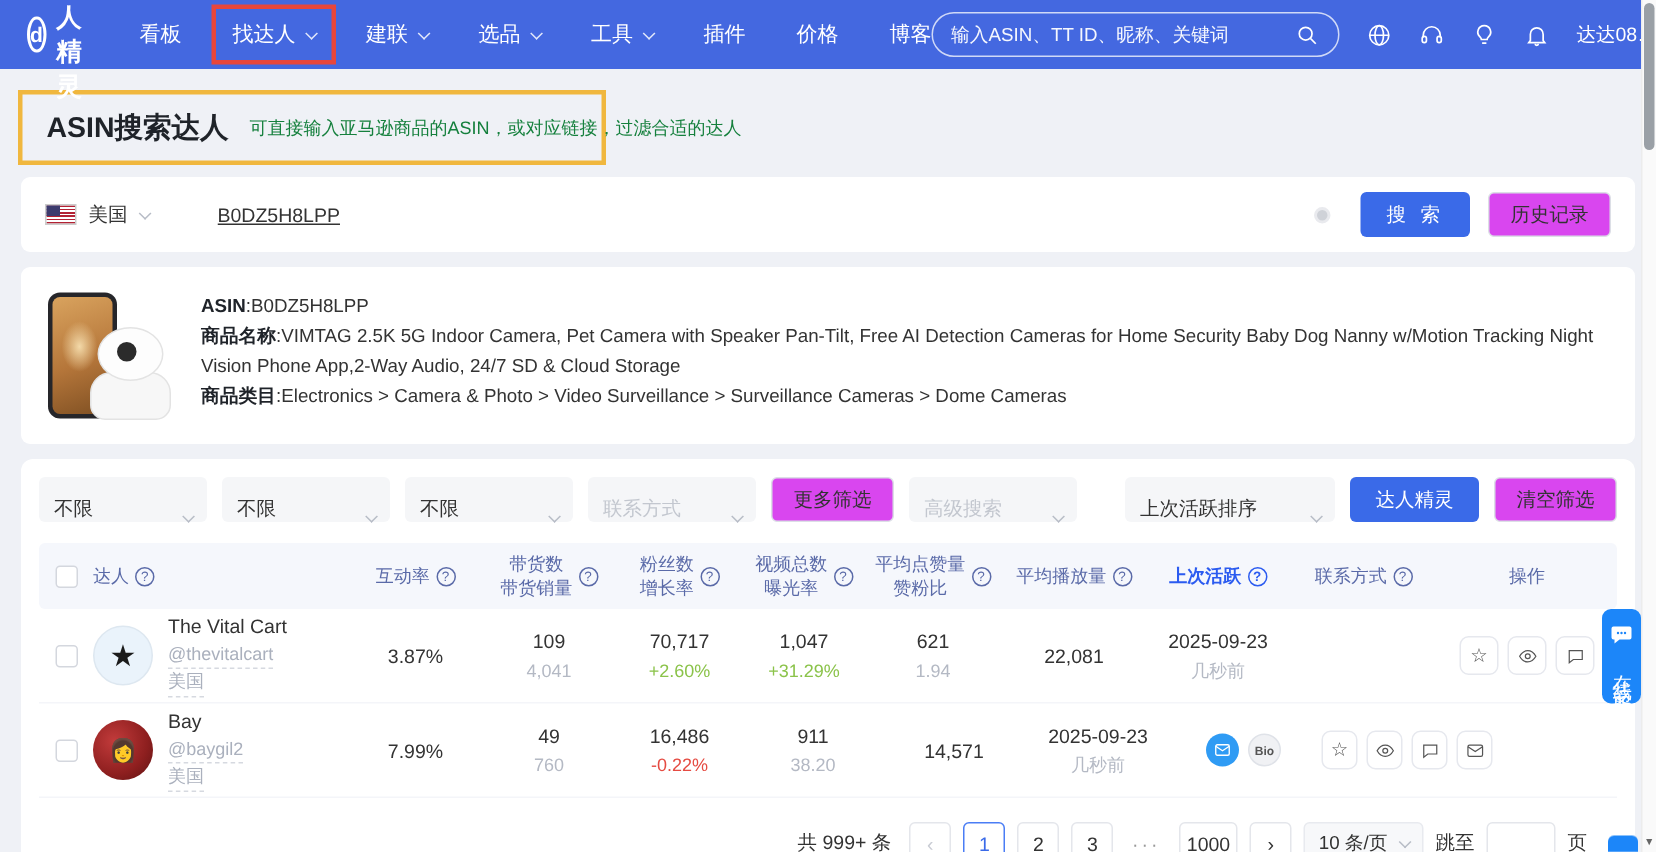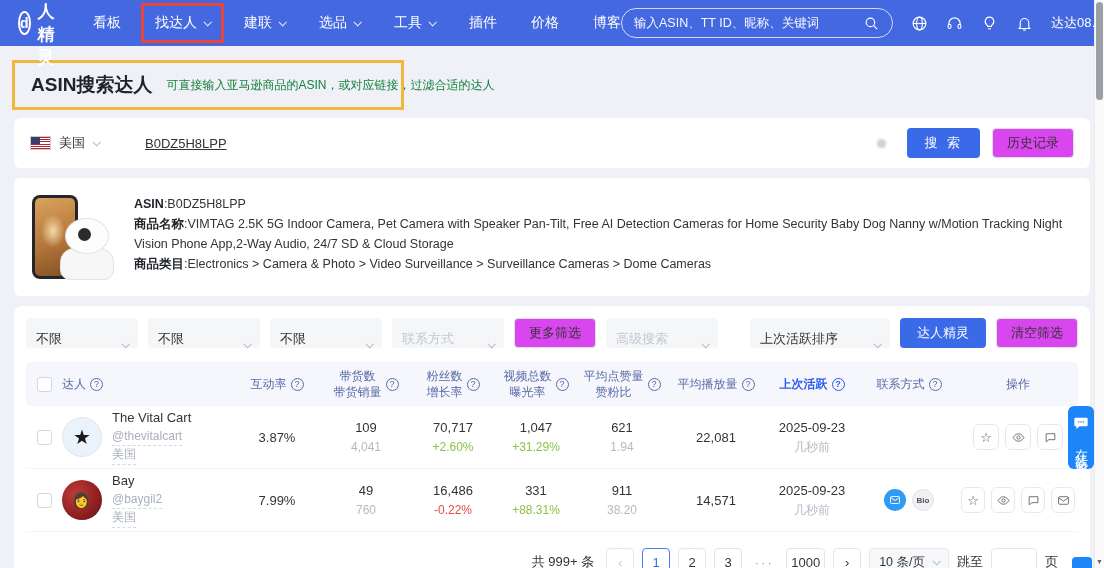--- a/index.html
+++ b/index.html
@@ -398,26 +398,20 @@
           <span>49</span>
           <span class="sub">760</span>
         </span>
       </div>
     <div class="cell col-fans">
         <span class="num2">
           <span>16,486</span>
           <span class="red">-0.22%</span>
         </span>
       </div>
-    <div class="cell col-vid">
-        <span class="num2">
-          <span>331</span>
-          <span class="green">+88.31%</span>
-        </span>
-      </div>
     <div class="cell col-like">
         <span class="num2">
           <span>911</span>
           <span class="sub">38.20</span>
         </span>
       </div>
     <div class="cell col-views">14,571</div>
     <div class="cell col-active">
         <span class="num2">
           <span>2025-09-23</span>

